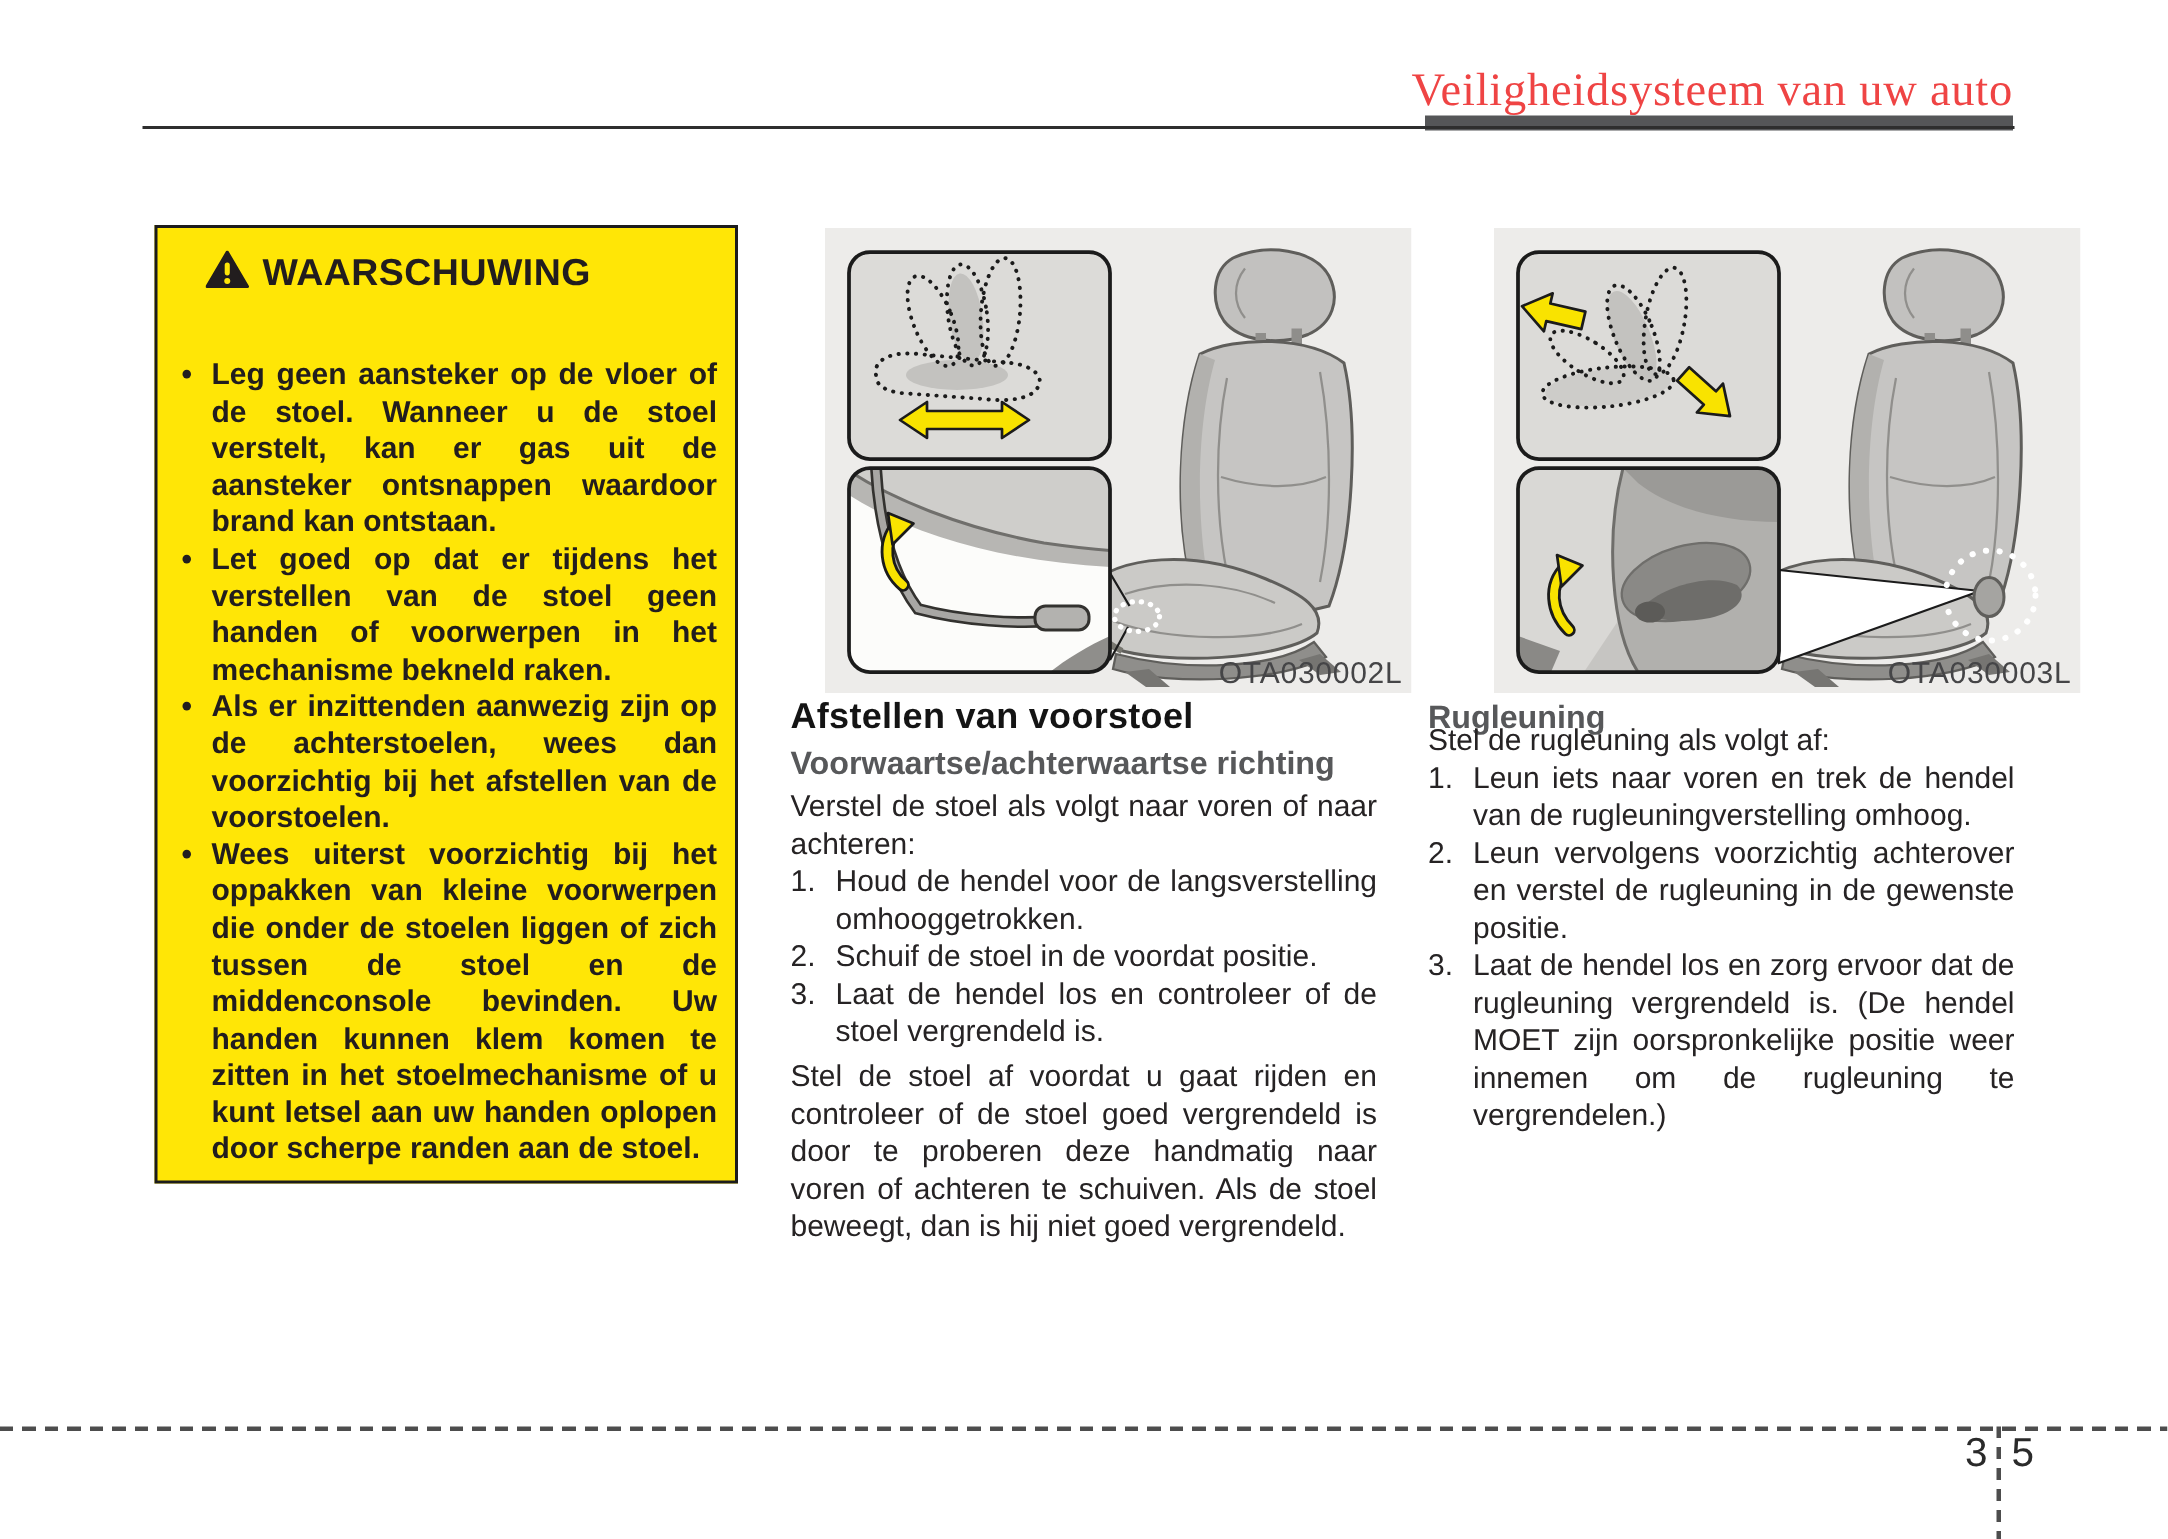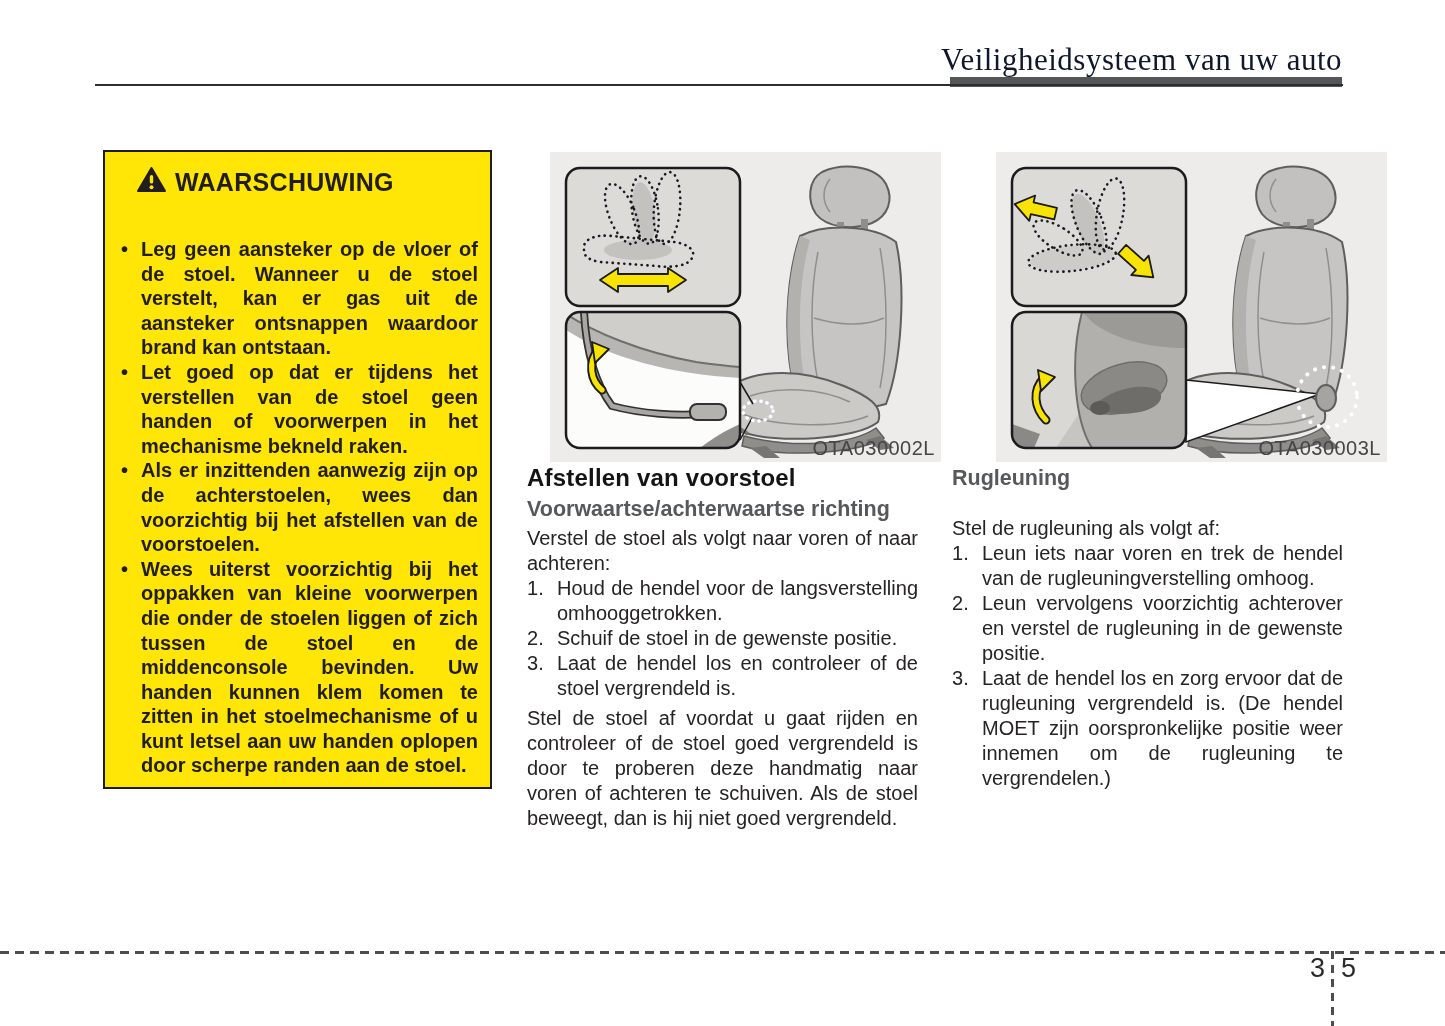--- a/index.html
+++ b/index.html
@@ -8,21 +8,21 @@
     --heading-gray:#57585a; --body-text:#262324;
   }
   *{margin:0;padding:0;box-sizing:border-box;}
   html,body{background:#fff;}
   body{
     width:1445px;height:1026px;position:relative;overflow:hidden;
     font-family:"Liberation Sans", sans-serif;color:var(--body-text);
   }
   .page-header-title{
     position:absolute;top:42px;right:103px;
-    font-family:"Liberation Serif", serif;font-size:31px;color:#0f172a;
+    font-family:"Liberation Serif", serif;font-size:31px;color:#ef4444;
     letter-spacing:0.5px;white-space:nowrap;
   }
   .header-rule{position:absolute;left:95px;top:84px;width:1248px;height:2px;background:#2e2e2e;}
   .header-bar{position:absolute;left:950px;top:77px;width:392px;height:10px;background:var(--header-bar);}
 
   
   .warning-box{
     position:absolute;left:103px;top:150px;width:389px;height:639px;
     background:var(--warning-bg);border:2.5px solid #1c1c1c;
     padding:13px 12px 0 12px;overflow:hidden;
@@ -220,28 +220,28 @@
     <text class="fig-caption" x="385" y="303" text-anchor="end">OTA030003L</text>
   </svg>
 </div>
 
 <h2 class="section-heading" style="left:527px;">Afstellen van voorstoel</h2>
 <h3 class="section-subheading" style="left:527px;top:497px;">Voorwaartse/achterwaartse richting</h3>
 <div class="body-block" style="left:527px;top:526px;">
   <p class="intro">Verstel de stoel als volgt naar voren of naar achteren:</p>
   <ol class="steps">
     <li>Houd de hendel voor de langsverstelling omhooggetrokken.</li>
-    <li>Schuif de stoel in de gewenste positie.</li>
+    <li>Schuif de stoel in de voordat positie.</li>
     <li>Laat de hendel los en controleer of de stoel vergrendeld is.</li>
   </ol>
   <p class="note">Stel de stoel af voordat u gaat rijden en controleer of de stoel goed vergrendeld is door te proberen deze handmatig naar voren of achteren te schuiven. Als de stoel beweegt, dan is hij niet goed vergrendeld.</p>
 </div>
 
 <h3 class="section-subheading" style="left:952px;top:466px;">Rugleuning</h3>
-<div class="body-block" style="left:952px;top:516px;">
+<div class="body-block" style="left:952px;top:482px;">
   <p class="intro">Stel de rugleuning als volgt af:</p>
   <ol class="steps">
     <li>Leun iets naar voren en trek de hendel van de rugleuningverstelling omhoog.</li>
     <li>Leun vervolgens voorzichtig achterover en verstel de rugleuning in de gewenste positie.</li>
     <li>Laat de hendel los en zorg ervoor dat de rugleuning vergrendeld is. (De hendel MOET zijn oorspronkelijke positie weer innemen om de rugleuning te vergrendelen.)</li>
   </ol>
 </div>
 
 <div class="footer-dash-h"></div>
 <div class="footer-dash-v"></div>

